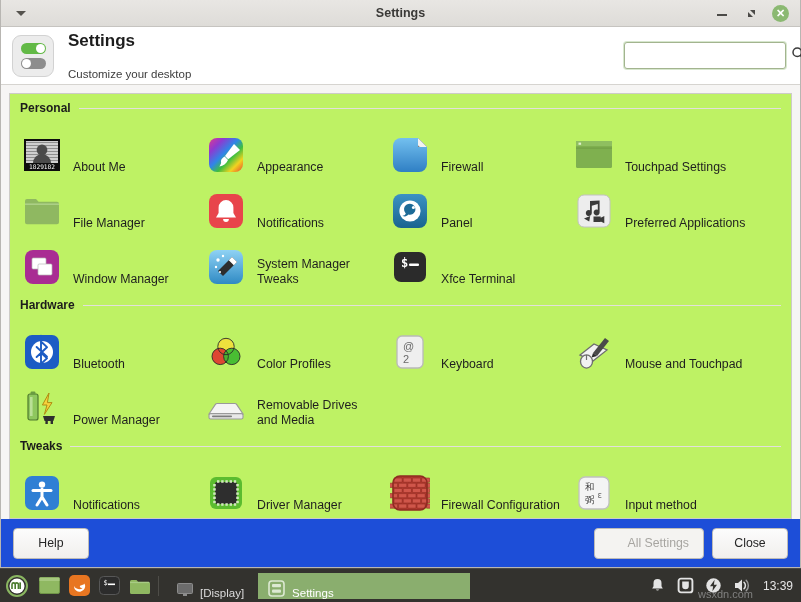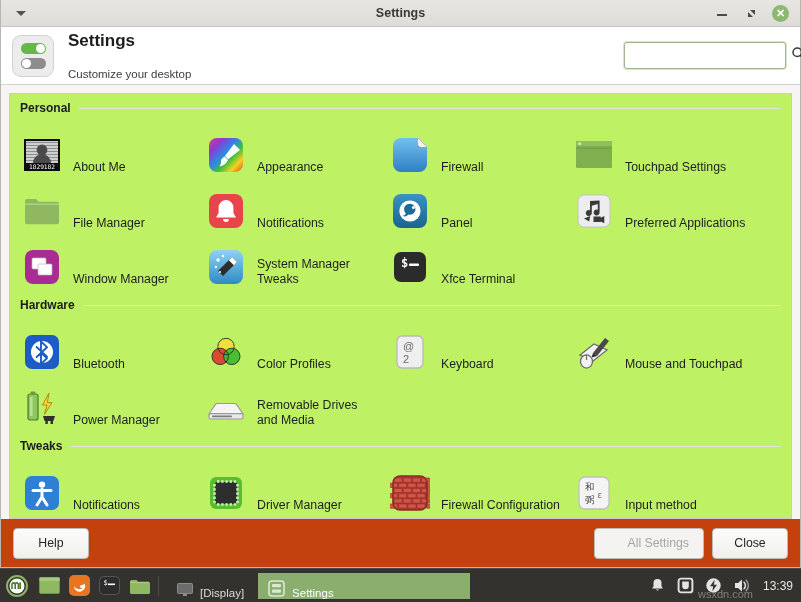--- a/index.html
+++ b/index.html
@@ -123,21 +123,21 @@
   .cell .cap {
     margin-left: 11px; font-size: 12.3px;
     color: #1f1f1f; line-height: 1.22;
   }
 
   
   .footer {
     flex: 0 0 48px;
     display: flex; align-items: center;
     padding: 0 12px; gap: 8px;
-    background: #c2410c;
+    background: #1d4ed8;
   }
   .btn {
     min-width: 76px; height: 31px;
     border: 1px solid #bdbbb7; border-radius: 4px;
     background: linear-gradient(to bottom,#fcfcfc,#f1efed);
     font-size: 12.3px; color: #262626; cursor: pointer;
     padding: 0 14px;
     font-family: "Liberation Sans", sans-serif;
   }
   .btn.disabled { color: #a7a5a1; background: #f4f3f1; cursor: default; padding-left: 32px; }

